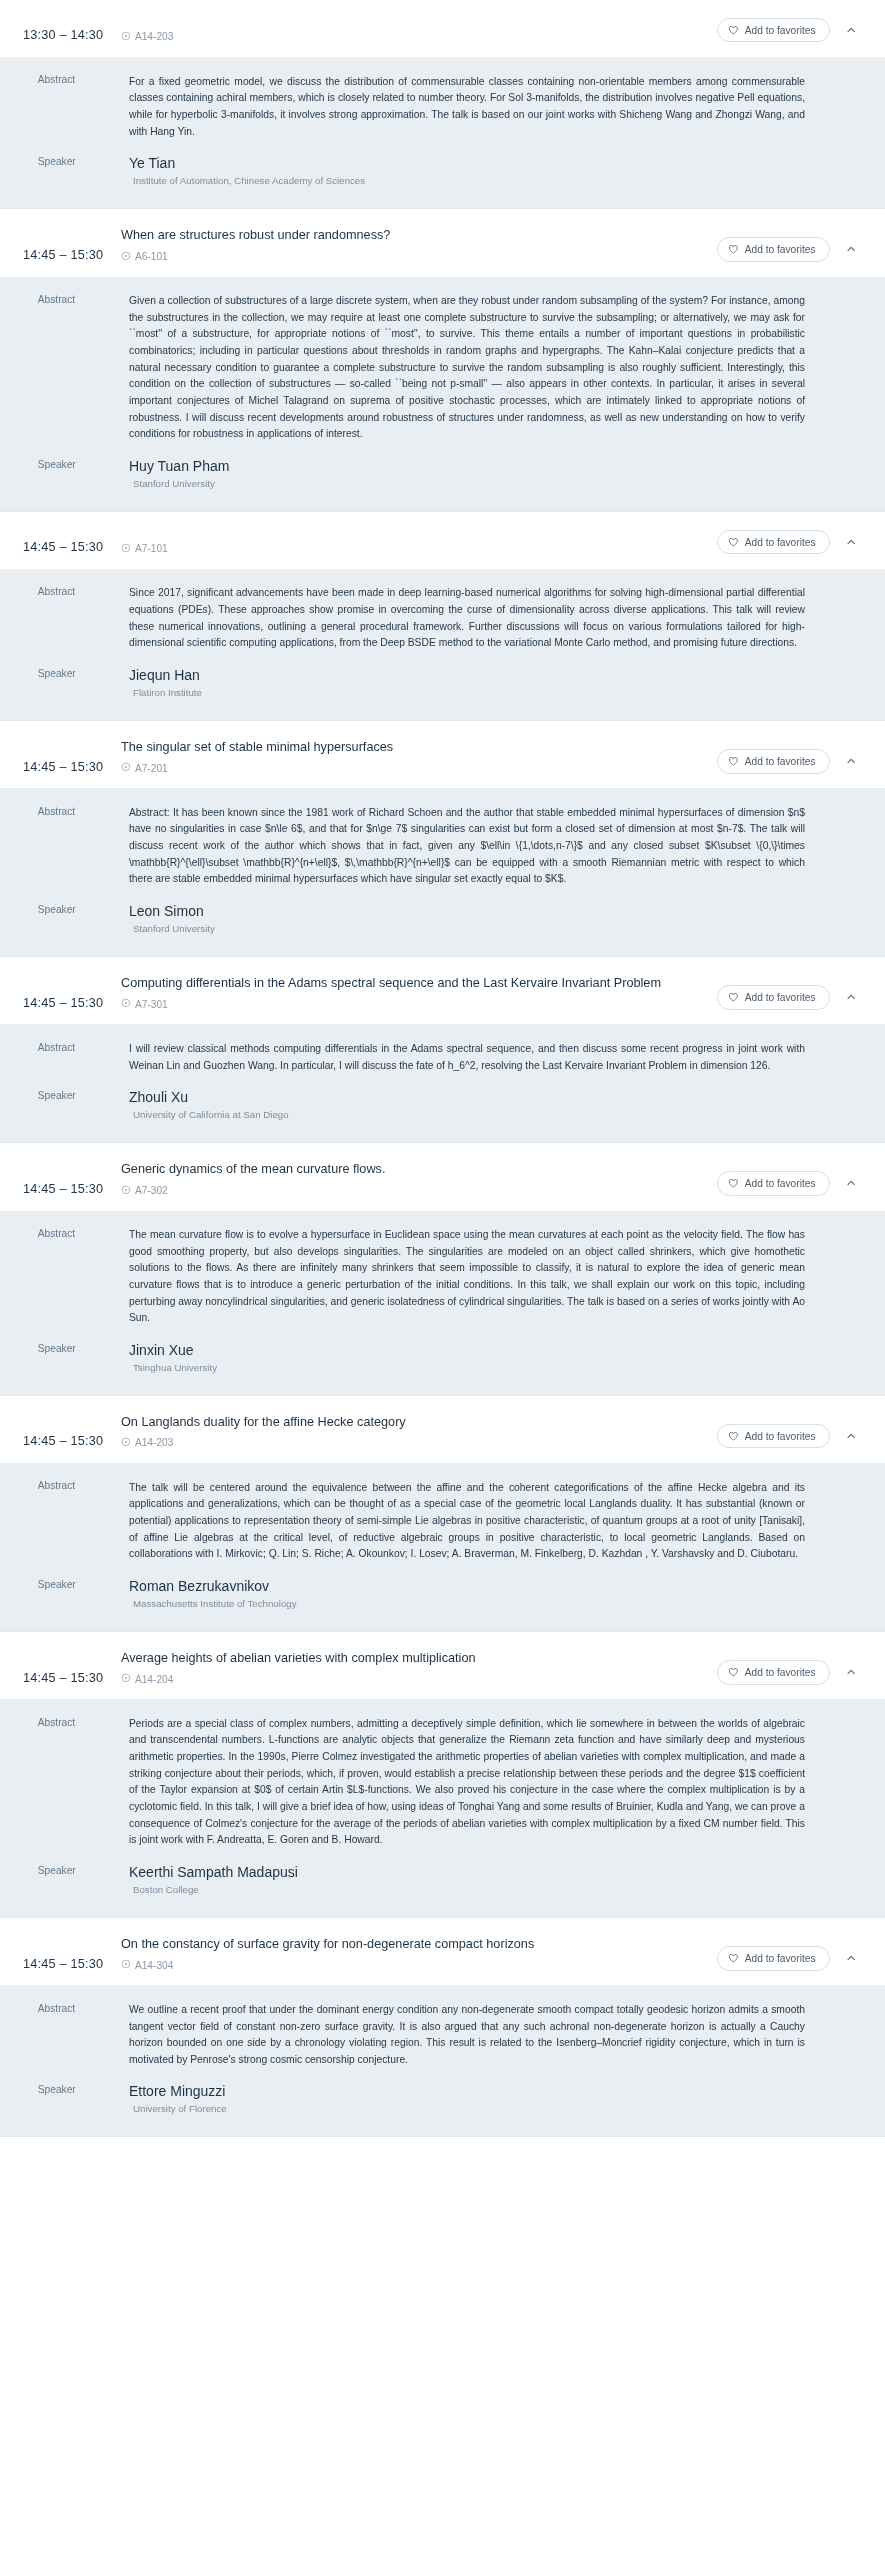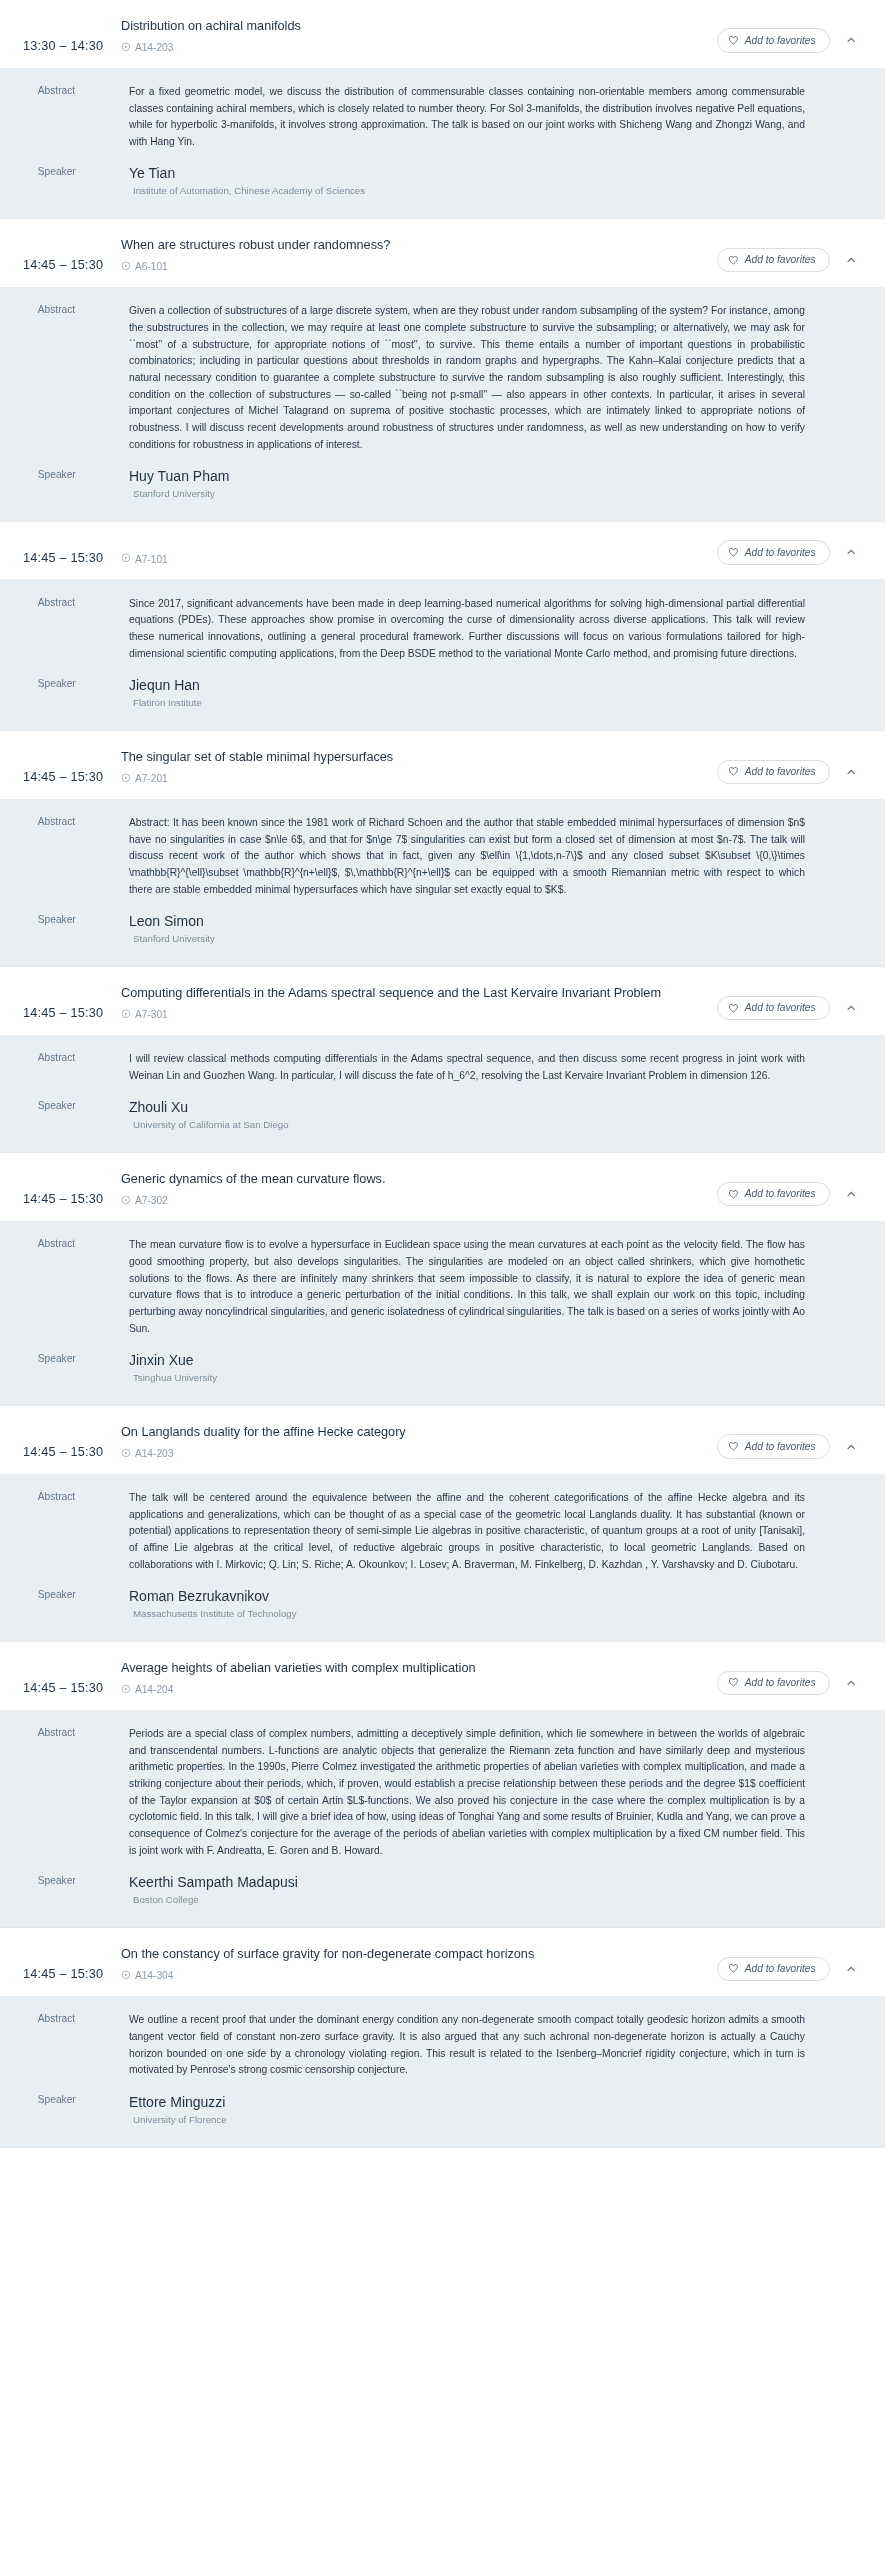--- a/index.html
+++ b/index.html
@@ -77,21 +77,20 @@
     gap: 5.7px;
     border: 0.8px solid #d7dee4;
     border-radius: 14.8px;
     background: #fff;
     color: #4a5b6b;
     font-size: 10.2px;
     padding: 5.7px 13px 5.7px 10.7px;
     cursor: pointer;
     white-space: nowrap;
     font-family: "Liberation Sans", sans-serif;
-    font-style: italic;
   }
   .heart-icon { width: 10.7px; height: 10.7px; display: inline-block; }
   .heart-icon svg { display: block; }
   .chevron-btn {
     width: 21px;
     height: 21px;
     display: inline-flex;
     align-items: center;
     justify-content: center;
     cursor: pointer;
@@ -143,21 +142,20 @@
 </style>
 </head>
 <body>
 
 <div class="schedule">
 
   <div class="session">
     <div class="session-header">
       <div class="time">13:30 – 14:30</div>
       <div class="titleblock">
-        <div class="session-title">Distribution on achiral manifolds</div>
         <div class="room">
           <span class="pin-icon">
             <svg width="9.8" height="9.8" viewBox="0 0 16 16" fill="none" stroke="#9aa8b6" stroke-width="1.3">
               <circle cx="8" cy="8" r="6.2"></circle>
               <circle cx="8" cy="8" r="1.6" fill="#9aa8b6" stroke="none"></circle>
             </svg>
           </span>
           <span class="room-label">A14-203</span>
         </div>
       </div>

